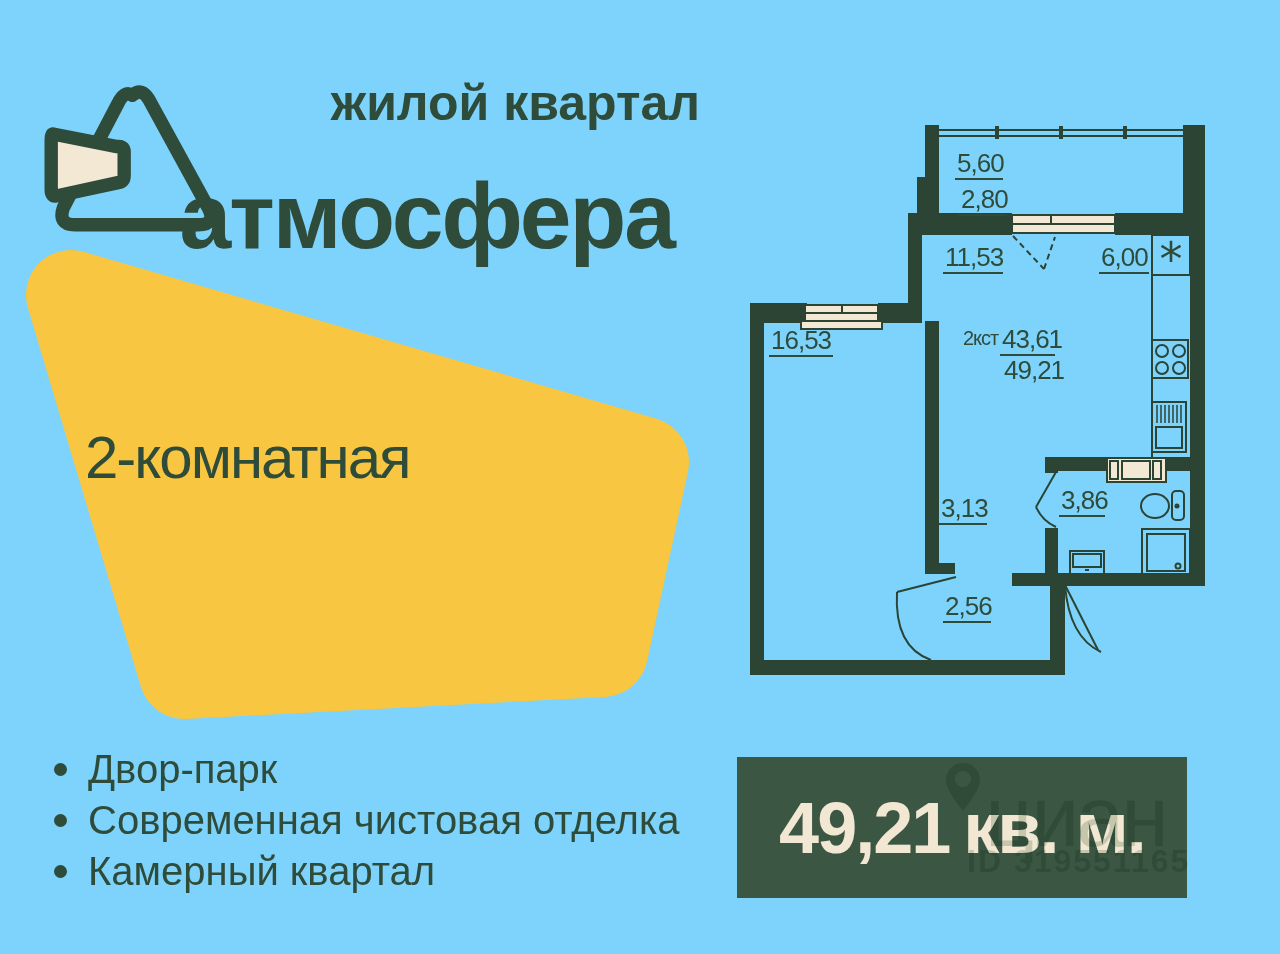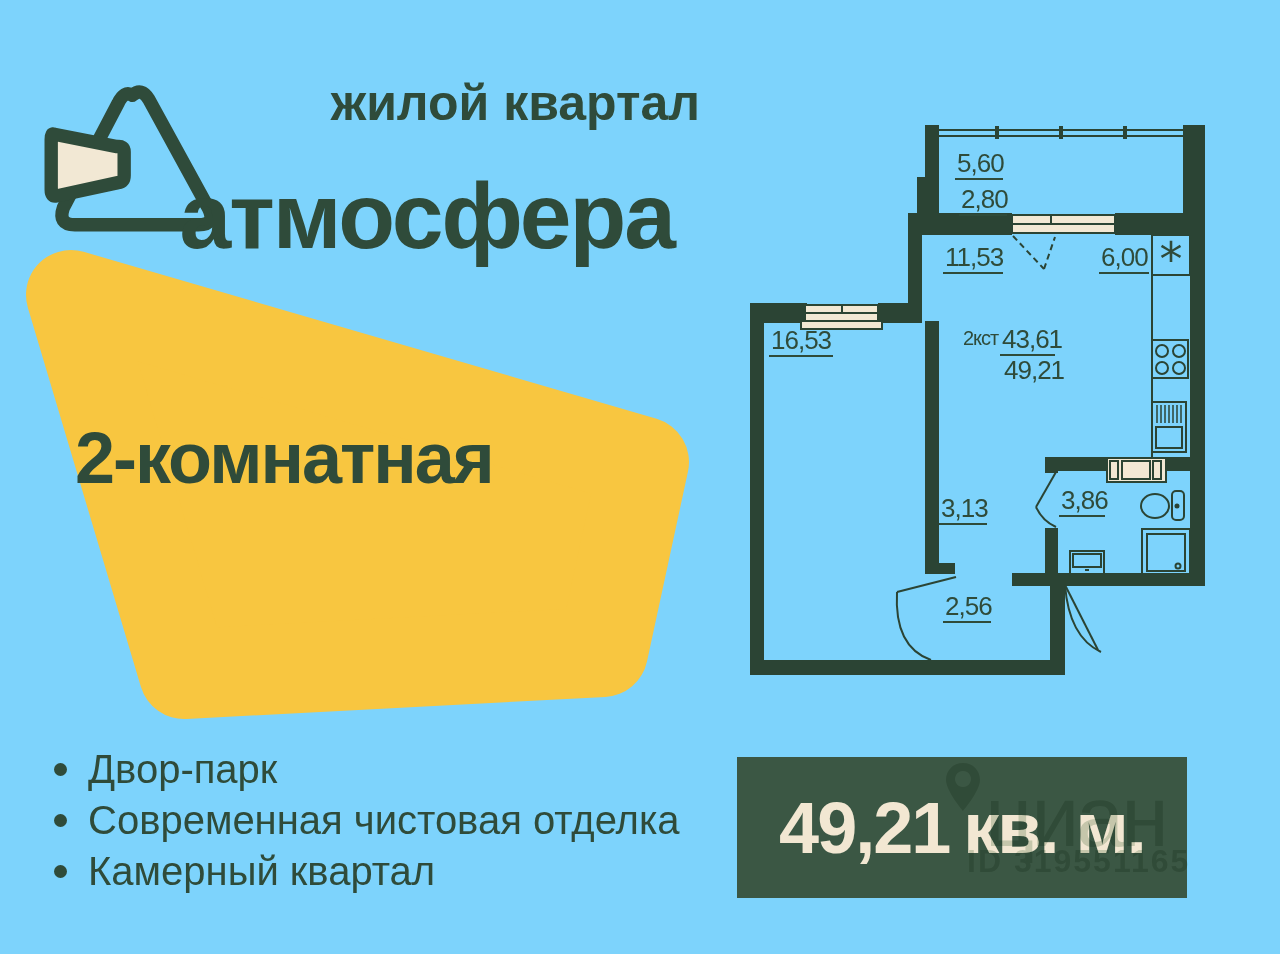--- a/index.html
+++ b/index.html
@@ -24,22 +24,22 @@
   .brand-name {
     right: 606px; top: 120px;
     font-size: 93px; font-weight: 700; letter-spacing: -2px;
     white-space: nowrap;
     margin-top: 43px;
   }
 
   
   .badge-shape { left: 0; top: 0; width: 1280px; height: 954px; pointer-events: none; }
   .badge-text {
-    left: 75px; top: 398px;
-    font-size: 72px; font-weight: 700; line-height: 120px;
+    left: 85px; top: 398px;
+    font-size: 60px; font-weight: 400; line-height: 120px;
     letter-spacing: -2px; white-space: nowrap;
   }
 
   
   .floorplan { left: 745px; top: 115px; width: 470px; height: 600px; }
   .plan-label { font-family: "Liberation Sans", sans-serif; font-size: 26px; letter-spacing: -1px; fill: #2f4b3a; }
   .plan-label-sm { font-family: "Liberation Sans", sans-serif; font-size: 20px; letter-spacing: -1px; fill: #2f4b3a; }
   .vent-glyph { font-family: "DejaVu Sans", sans-serif; font-size: 46px; fill: #2f4b3a; }
 
   

